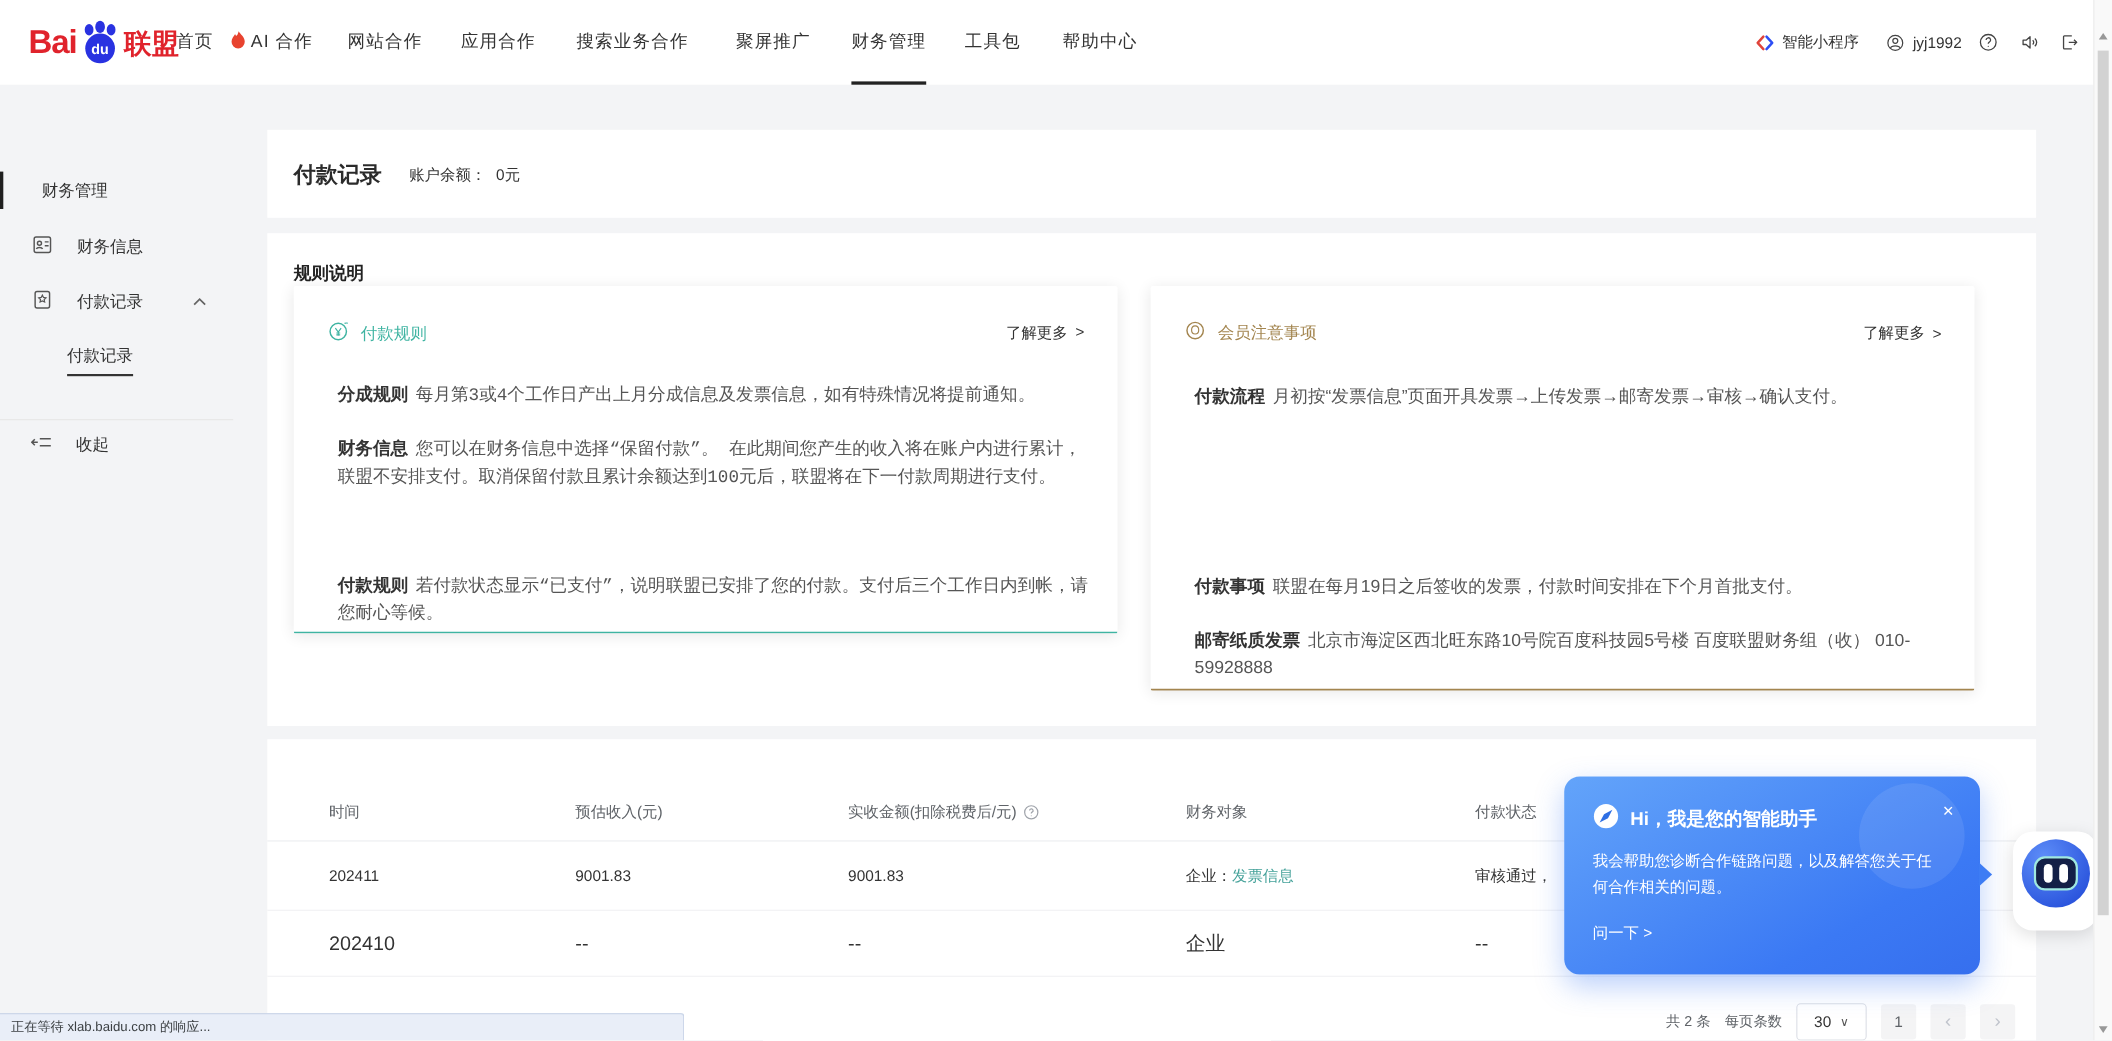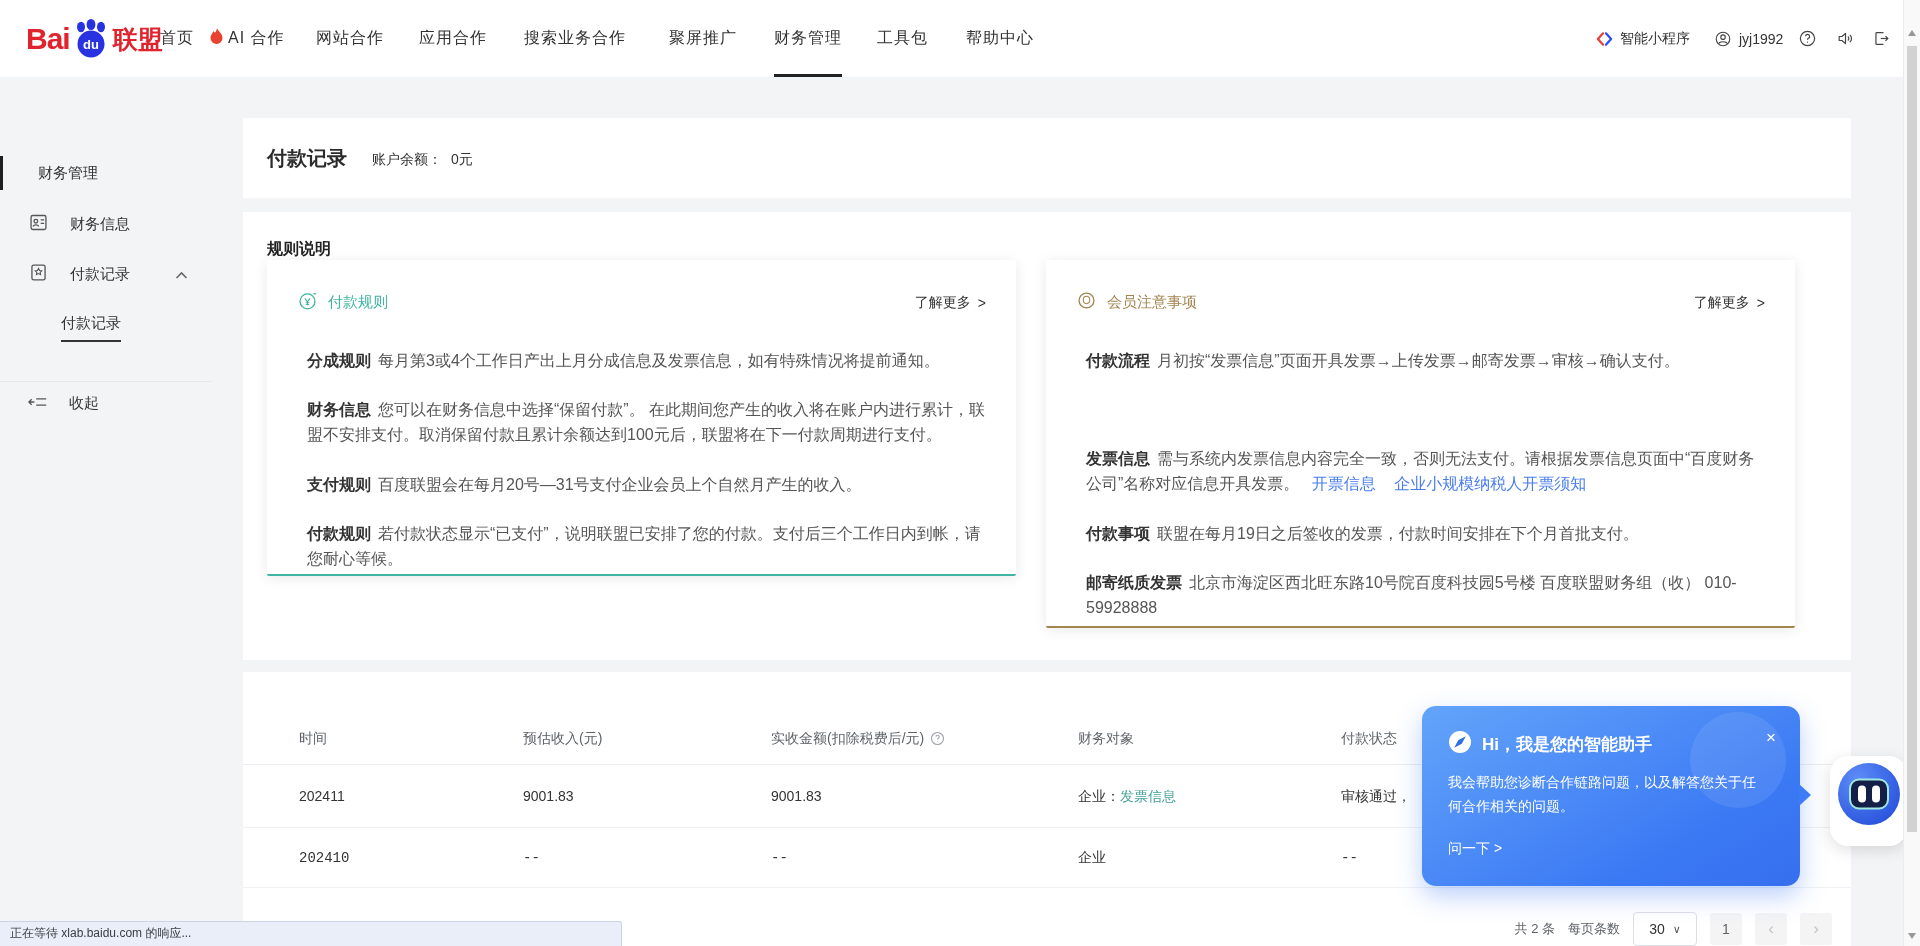--- a/index.html
+++ b/index.html
@@ -41,42 +41,42 @@
   
   .card { position:absolute; background:#fff; }
   .header-card { left:243px; top:118px; width:1608px; height:80px; }
   .hc-title { position:absolute; left:24px; top:27px; font-size:20px; color:#2b2b2b; }
   .hc-balance { position:absolute; left:129px; top:33px; font-size:14px; color:#333; }
   .hc-balance .val { margin-left:9px; }
   .rules-card { left:243px; top:212px; width:1608px; height:448px; }
   .rc-title { position:absolute; left:24px; top:27px; font-size:16px; color:#222; }
   .rule-box { position:absolute; top:48px; width:749px; background:#fff; border-radius:2px;
               box-shadow:0 2px 14px rgba(0,0,0,.09); }
-  .rule-box.l { left:24px;  height:316px; border-bottom:2px solid #3fb4a2; }
+  .rule-box.l { left:24px;  height:316px; border-bottom:2px solid #3fb4a2;font-family:Liberation Mono, monospace; }
   .rule-box.r { left:803px; height:368px; border-bottom:2px solid #a3854f; }
   .rule-head { position:absolute; left:30px; top:30px; display:flex; align-items:center; gap:10px; font-size:15px; }
   .rule-box.l .rule-title { color:#3fb4a2; }
   .rule-box.r .rule-title { color:#a3854f; }
   .rule-more { position:absolute; right:30px; top:34px; display:flex; align-items:center; gap:7px;
                font-size:14px; color:#333; cursor:pointer; text-decoration:none; }
   .rule-line { position:absolute; left:40px; right:26px; font-size:16px; color:#555; line-height:25px; }
   .rule-line b { color:#333; margin-right:7px; }
   .lt1{top:88px}.lt2{top:137px}.lt3{top:212px}.lt4{top:261px}
   .rt1{top:88px}.rt2{top:137px}.rt3{top:186px}.rt4{top:261px}.rt5{top:310px}
   .rule-link { color:#4a7cf0; margin-left:14px; cursor:pointer; text-decoration:none; }
   .rule-link.first { margin-left:8px; }
   
   .table-card { left:243px; top:672px; width:1608px; height:274px; }
   .trow { position:absolute; left:0; right:0; }
   .trow span.cell, .trow div.cell { position:absolute; top:0;text-align:center; }
   .t-head { top:40px; height:53px; border-bottom:1px solid #ebedf0; color:#5f6368; font-size:14px; }
   .t-head .cell { line-height:53px; }
   .t-r1 { top:93px;  height:63px; border-bottom:1px solid #f0f1f3; font-size:14px; color:#333; }
   .t-r1 .cell { line-height:63px; }
-  .t-r2 { top:156px; height:60px; border-bottom:1px solid #f0f1f3; font-size:14px; color:#333;font-family:Liberation Mono, monospace; }
+  .t-r2 { top:156px; height:60px; border-bottom:1px solid #f0f1f3; font-size:18px; color:#333; }
   .t-r2 .cell { line-height:60px; }
   .c1{left:56px}.c2{left:280px}.c3{left:528px}.c4{left:835px}.c5{left:1098px}
   .tlink { color:#45a29a; cursor:pointer; text-decoration:none; }
   .help-ic { display:inline-block; vertical-align:-3px; margin-left:6px; }
   .pager { position:absolute; top:240px; right:19px; display:flex; align-items:center; gap:13px;
            font-size:13px; color:#5f6368; }
   .pp-select { width:64px; height:34px; border:1px solid #dcdfe6; border-radius:4px; background:#fff;
                display:flex; align-items:center; justify-content:center; gap:8px; font-size:14px; color:#333; cursor:pointer; }
   .pp-select .caret { font-size:11px; color:#555; }
   .pg { width:32px; height:32px; background:#f4f4f5; border-radius:3px; display:flex; align-items:center;
@@ -255,44 +255,38 @@
         </svg>
       </span>
       <span class="rule-title">付款规则</span>
     </div>
     <a class="rule-more">
       <span>了解更多</span>
         <span>&gt;</span>
     </a>
     <p class="rule-line lt1"><b>分成规则</b><span>每月第3或4个工作日产出上月分成信息及发票信息，如有特殊情况将提前通知。</span></p>
     <p class="rule-line lt2"><b>财务信息</b><span>您可以在财务信息中选择“保留付款”。 在此期间您产生的收入将在账户内进行累计，联盟不安排支付。取消保留付款且累计余额达到100元后，联盟将在下一付款周期进行支付。</span></p>
-    <p class="rule-line lt3"><b>支付规则</b><span>百度联盟会在每月20号—31号支付企业会员上个自然月产生的收入。</span></p>
     <p class="rule-line lt4"><b>付款规则</b><span>若付款状态显示“已支付”，说明联盟已安排了您的付款。支付后三个工作日内到帐，请您耐心等候。</span></p>
   </div>
 
   <div class="rule-box r">
     <div class="rule-head">
       <span>
         <svg width="21" height="21" viewBox="0 0 24 24" fill="none" stroke="#a3854f" stroke-width="1.5">
           <circle cx="12" cy="12" r="8.5"></circle>
             <path d="M12 7.2c2.3 0 3.7 2.1 3.7 4.3S14.3 15.6 12 15.6s-3.7-1.9-3.7-4.1S9.7 7.2 12 7.2z" stroke-width="1.2"></path>
         </svg>
       </span>
       <span class="rule-title">会员注意事项</span>
     </div>
     <a class="rule-more">
       <span>了解更多</span>
         <span>&gt;</span>
     </a>
     <p class="rule-line rt1"><b>付款流程</b><span>月初按“发票信息”页面开具发票→上传发票→邮寄发票→审核→确认支付。</span></p>
-    <p class="rule-line rt3">
-      <b>发票信息</b><span>需与系统内发票信息内容完全一致，否则无法支付。请根据发票信息页面中“百度财务公司”名称对应信息开具发票。</span>
-      <a class="rule-link first">开票信息</a>
-      <a class="rule-link">企业小规模纳税人开票须知</a>
-    </p>
     <p class="rule-line rt4"><b>付款事项</b><span>联盟在每月19日之后签收的发票，付款时间安排在下个月首批支付。</span></p>
     <p class="rule-line rt5"><b>邮寄纸质发票</b><span>北京市海淀区西北旺东路10号院百度科技园5号楼 百度联盟财务组（收） 010-59928888</span></p>
   </div>
 </section>
 
 <section class="card table-card">
   <div class="trow t-head">
     <span class="cell c1">时间</span>
     <span class="cell c2">预估收入(元)</span>
     <span class="cell c3"><span>实收金额(扣除税费后/元)</span><span class="help-ic"><svg width="15" height="15" viewBox="0 0 16 16" fill="none" stroke="#a0a4ab" stroke-width="1.2">

